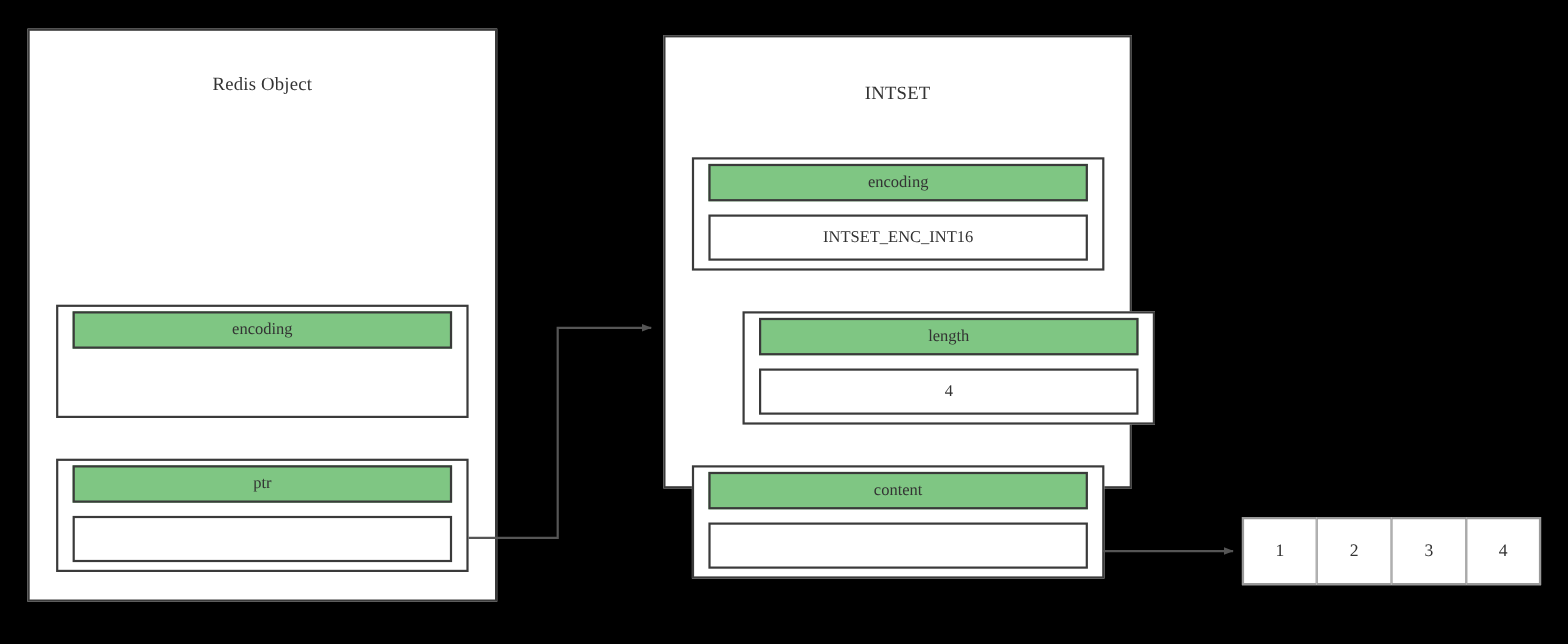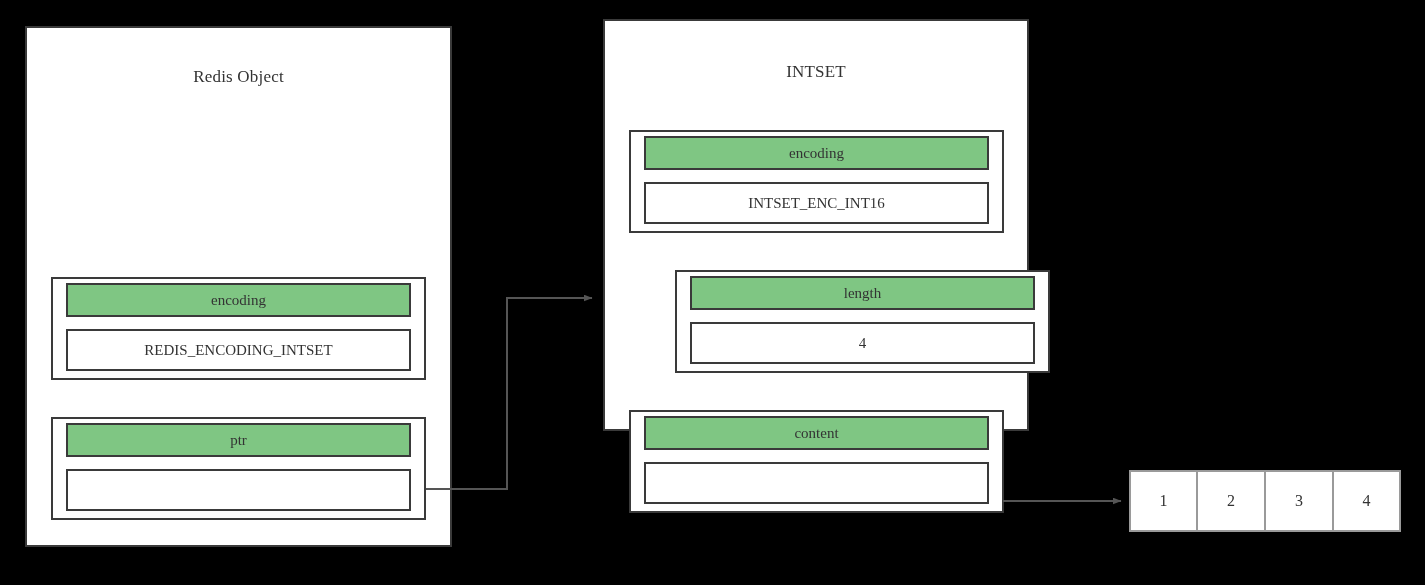--- a/index.html
+++ b/index.html
@@ -34,21 +34,21 @@
     box-sizing: border-box;
   }
   #panel-redis-object {
     left: 25px;
     top: 26px;
     width: 427px;
     height: 521px;
   }
   #panel-intset {
     left: 603px;
-    top: 19px;
+    top: 32px;
     width: 426px;
     height: 412px;
   }
 
   .panel-title {
     position: absolute;
     left: 0;
     width: 100%;
     text-align: center;
     font-size: 17px;
@@ -148,21 +148,20 @@
 <body>
 
 <div id="canvas">
 
   <div class="panel" id="panel-redis-object">
     <div class="panel-title">Redis Object</div>
 
 
     <div class="field-group" id="fg-encoding">
       <div class="field-header">encoding</div>
-      <div class="field-value">REDIS_ENCODING_INTSET</div>
     </div>
 
     <div class="field-group" id="fg-ptr">
       <div class="field-header">ptr</div>
       <div class="field-value"></div>
     </div>
   </div>
 
   <div class="panel" id="panel-intset">
     <div class="panel-title">INTSET</div>

